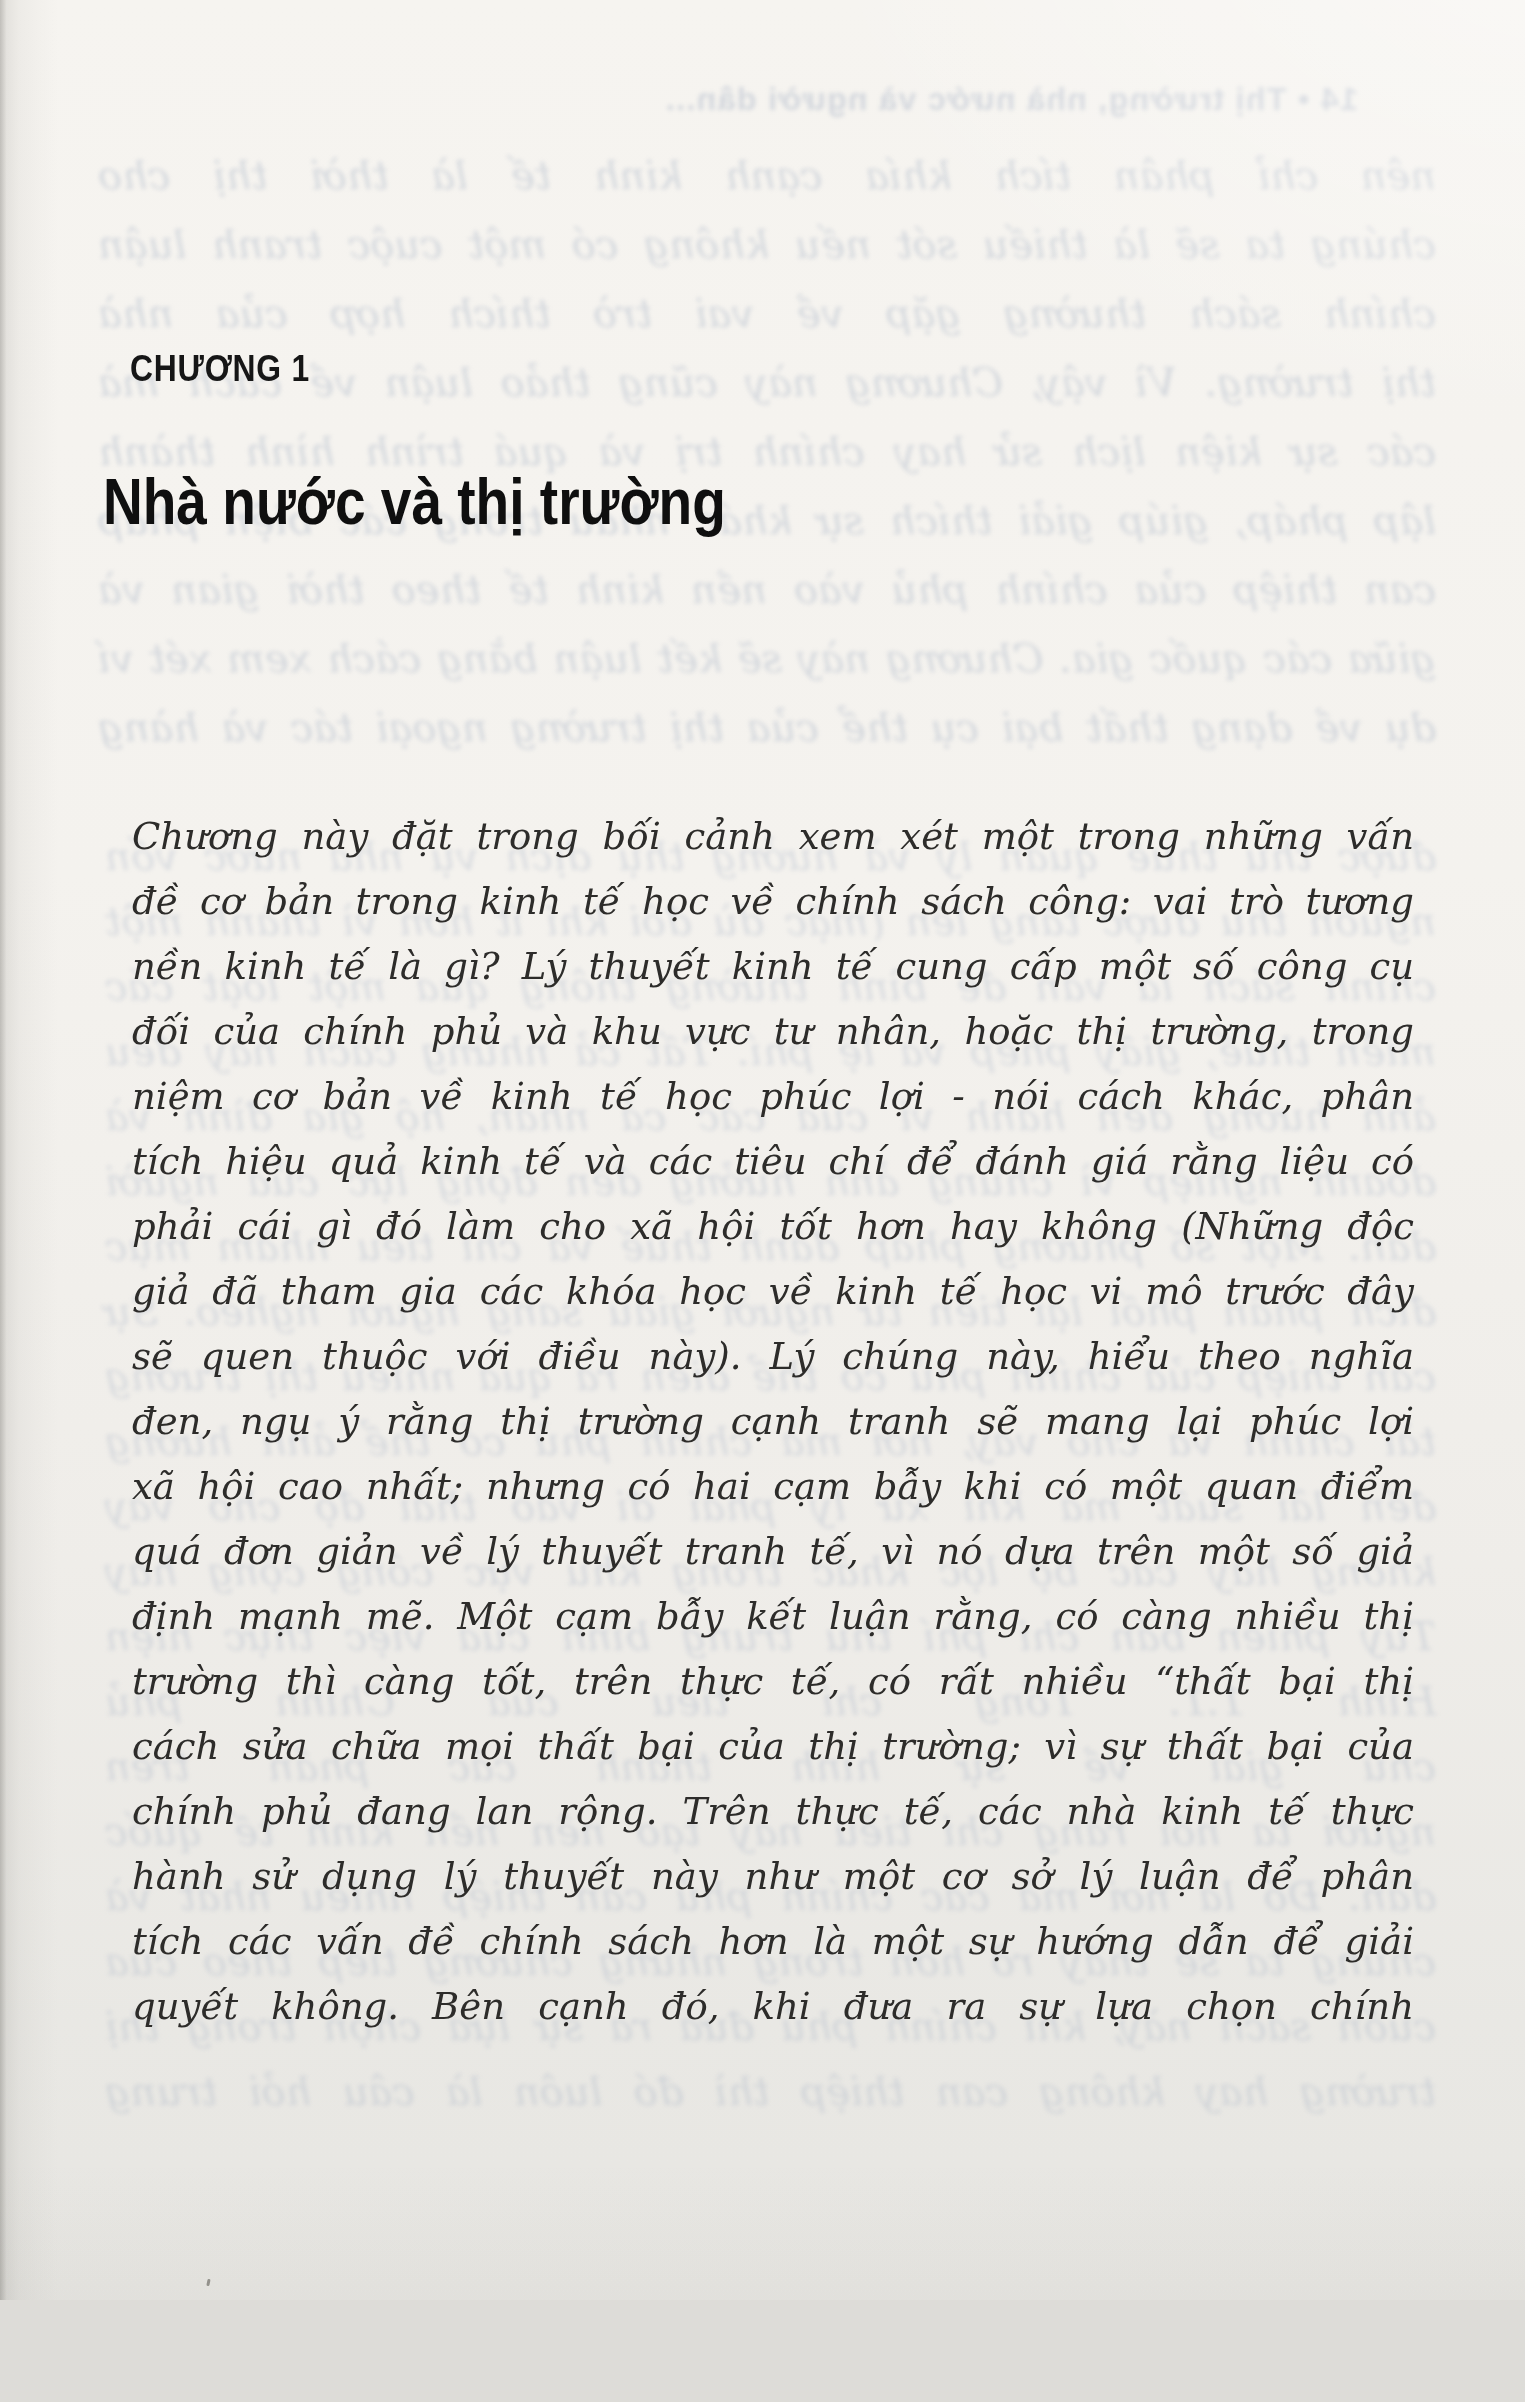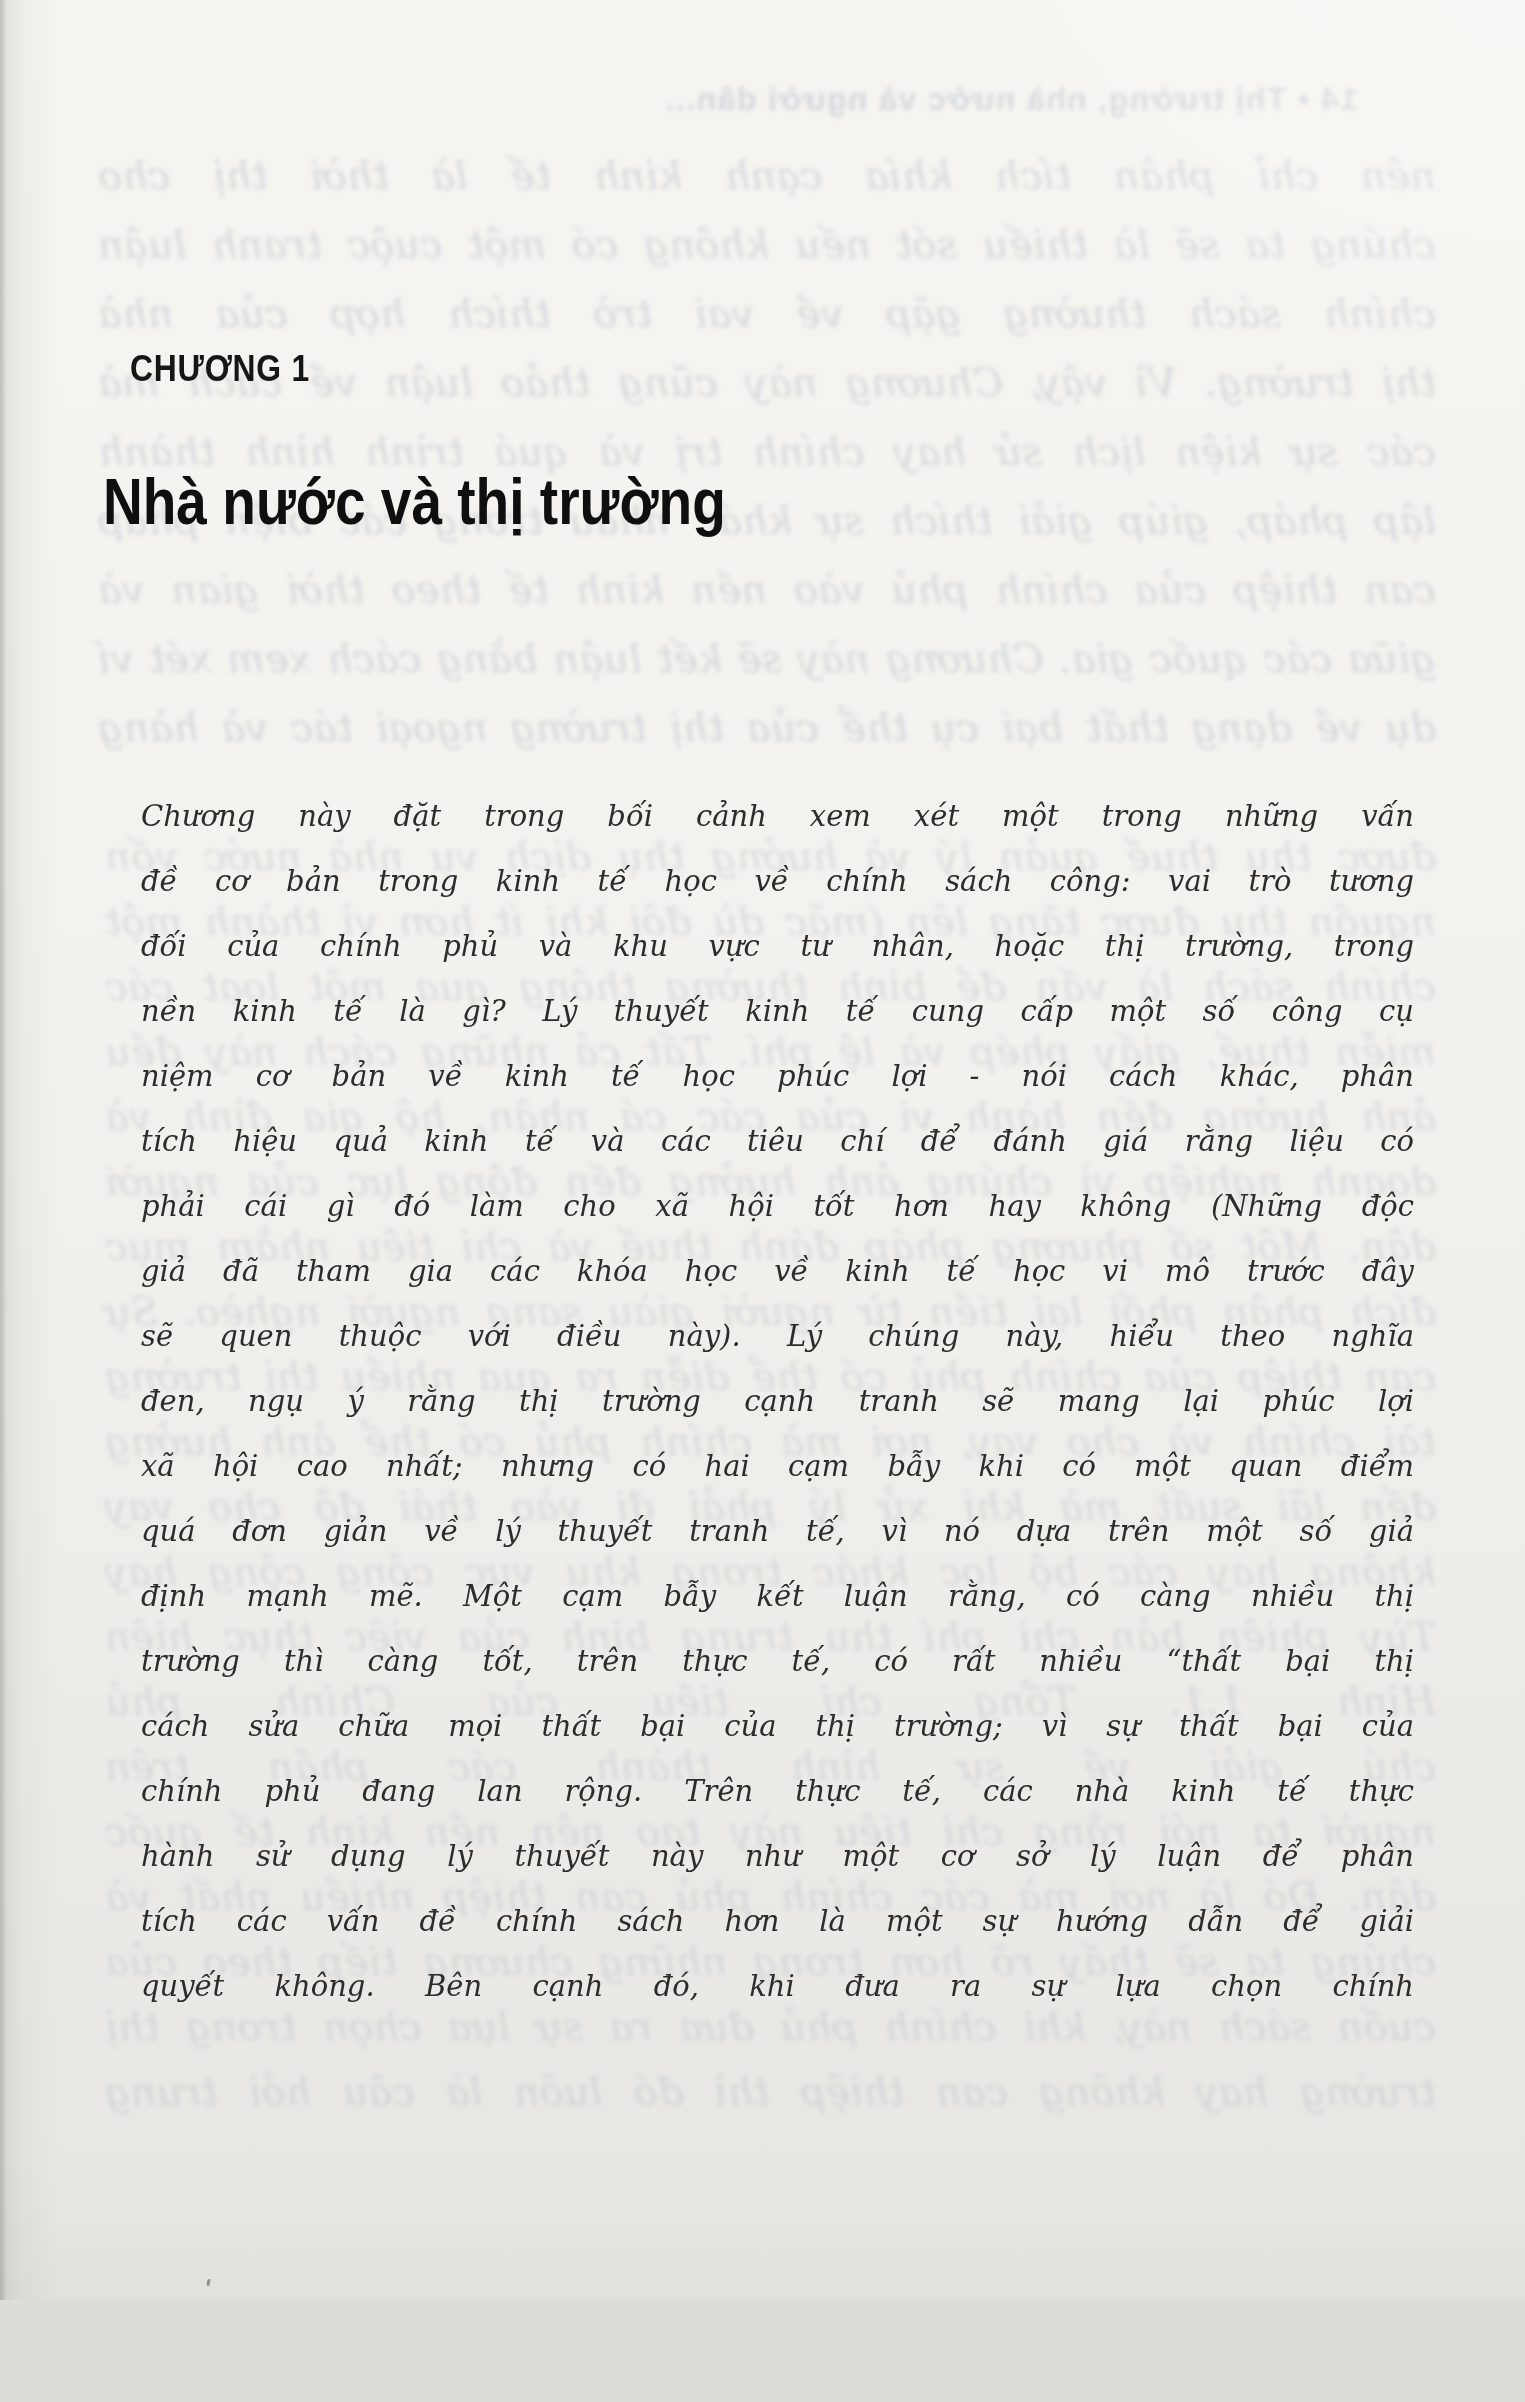--- a/index.html
+++ b/index.html
@@ -55,23 +55,23 @@
     transform:scaleX(0.86);transform-origin:left top;
   }
   .title{
     position:absolute;left:103px;top:461px;z-index:10;
     font-family:"Liberation Sans",sans-serif;font-weight:700;
     font-size:64px;line-height:1.3;color:#0f0f0f;
     transform:scaleX(0.86);transform-origin:left top;
     white-space:nowrap;
   }
   .body-text{
-    position:absolute;left:141px;right:111px;top:792px;z-index:10;
+    position:absolute;left:132px;right:111px;top:792px;z-index:10;
     font-family:"DejaVu Serif",serif;font-style:italic;
-    font-size:29px;line-height:48px;color:#2d2c2a;
+    font-size:37px;line-height:89px;color:#2d2c2a;
   }
   .body-text .line{
     height:65px;
     text-align:justify;
     text-align-last:justify;
   }
   .speck{
     position:absolute;left:207px;top:2279px;width:2.8px;height:6.6px;
     background:#85837c;border-radius:1.9px;transform:rotate(12deg);
     opacity:0.85;z-index:10;
@@ -119,22 +119,22 @@
       </div>
   </div>
 
   <div class="chapter">CHƯƠNG 1</div>
 
   <h1 class="title" style="margin:0;">Nhà nước và thị trường</h1>
 
   <div class="body-text">
       <div class="line">Chương này đặt trong bối cảnh xem xét một trong những vấn</div>
       <div class="line">đề cơ bản trong kinh tế học về chính sách công: vai trò tương</div>
+      <div class="line">nền kinh tế là gì? Lý thuyết kinh tế cung cấp một số công cụ</div>
       <div class="line">đối của chính phủ và khu vực tư nhân, hoặc thị trường, trong</div>
-      <div class="line">nền kinh tế là gì? Lý thuyết kinh tế cung cấp một số công cụ</div>
       <div class="line">niệm cơ bản về kinh tế học phúc lợi - nói cách khác, phân</div>
       <div class="line">tích hiệu quả kinh tế và các tiêu chí để đánh giá rằng liệu có</div>
       <div class="line">phải cái gì đó làm cho xã hội tốt hơn hay không (Những độc</div>
       <div class="line">giả đã tham gia các khóa học về kinh tế học vi mô trước đây</div>
       <div class="line">sẽ quen thuộc với điều này). Lý chúng này, hiểu theo nghĩa</div>
       <div class="line">đen, ngụ ý rằng thị trường cạnh tranh sẽ mang lại phúc lợi</div>
       <div class="line">xã hội cao nhất; nhưng có hai cạm bẫy khi có một quan điểm</div>
       <div class="line">quá đơn giản về lý thuyết tranh tế, vì nó dựa trên một số giả</div>
       <div class="line">định mạnh mẽ. Một cạm bẫy kết luận rằng, có càng nhiều thị</div>
       <div class="line">trường thì càng tốt, trên thực tế, có rất nhiều “thất bại thị</div>

